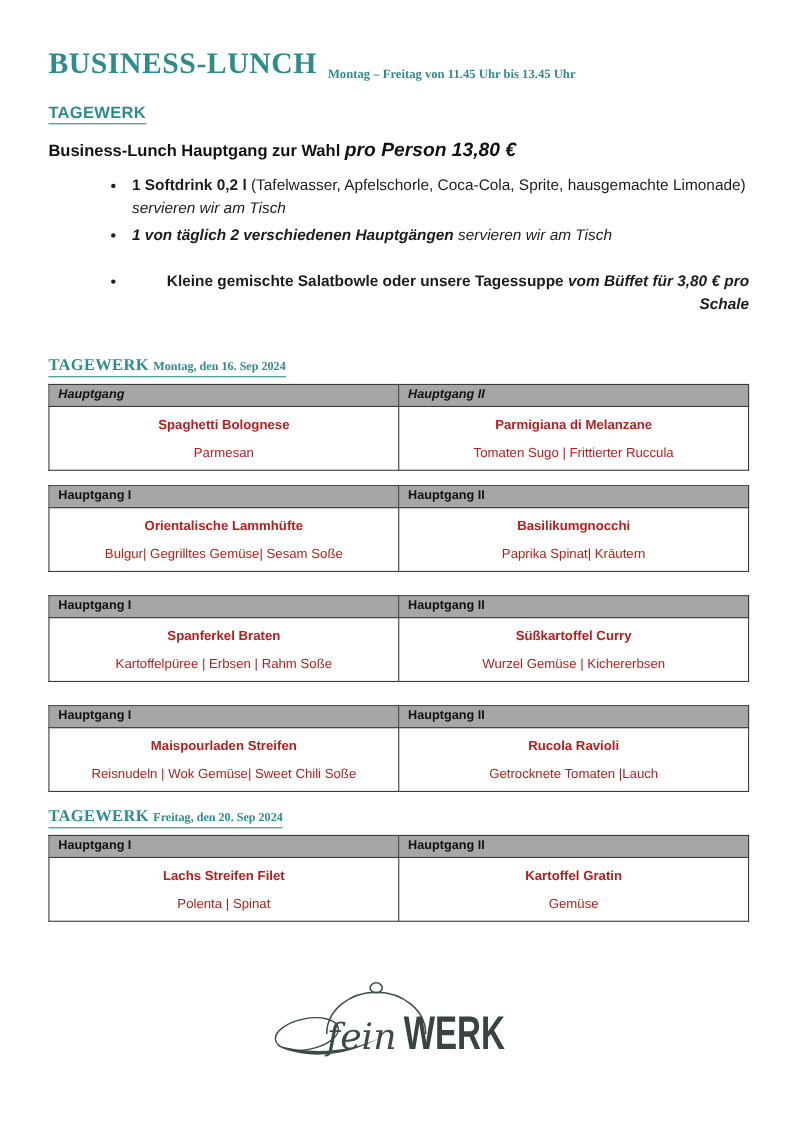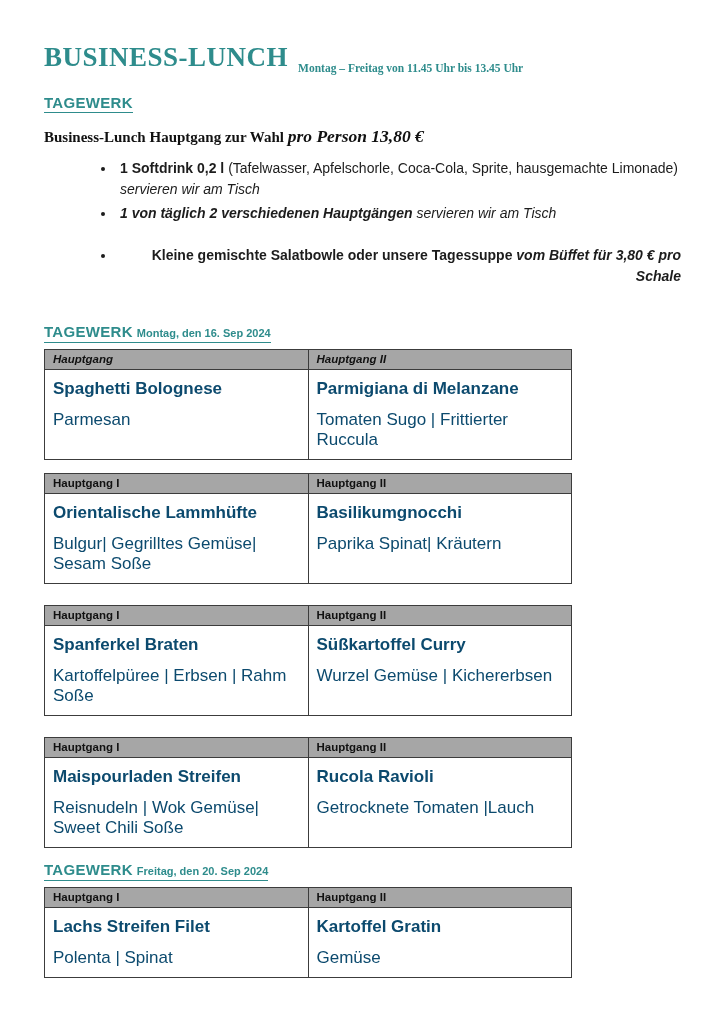--- a/index.html
+++ b/index.html
@@ -25,52 +25,52 @@
 
   
   .tagewerk-main {
     display:inline-block; margin-top:20px;
     font-size:15px; font-weight:bold; color:var(--teal);
     border-bottom:1.5px solid var(--teal); padding-bottom:1px;
     letter-spacing:0.3px;
   }
 
   
-  .intro { margin-top:13px; font-size:15px; font-weight:bold; color:#111;font-family:Liberation Serif, serif; }
+  .intro { margin-top:13px; font-size:15px; font-weight:bold; color:#111; }
   .intro .price { font-size:17.5px; font-style:italic; }
 
   
   ul.bullets { margin-top:11px; padding-left:72px; font-size:14px; line-height:1.5; }
   ul.bullets li { padding-left:4px; margin-bottom:3px; }
   ul.bullets li.gap-above { margin-top:21px;text-align:right; }
   .b  { font-weight:bold; }
   .i  { font-style:italic; }
   .bi { font-weight:bold; font-style:italic; }
 
   
   .menu-section { }
-  .sec-head { display:inline-block; border-bottom:1.5px solid var(--teal); padding-bottom:1px; }
+  .sec-head { display:inline-block; border-bottom:1.5px solid var(--teal); padding-bottom:1px;font-family:Liberation Serif, serif; }
   .sec-title { font-size:15px; font-weight:bold; color:var(--teal); letter-spacing:0.3px; }
   .sec-date  { font-size:11px;  font-weight:bold; color:var(--teal); margin-left:4px; }
 
   table.menu-table {
-    width:528px; border-collapse:collapse; margin-top:6px;
+    width:637px; border-collapse:collapse; margin-top:6px;
     table-layout:fixed;
   }
   table.menu-table th {
     width:50%;
     background:var(--hdr-gray);
     border:1px solid #3c3c3c;
     text-align:left; font-size:11.5px; font-weight:bold;
     padding:3px 8px 4px 8px; color:#111;
   }
   table.menu-table.hdr-italic th { font-style:italic; }
   table.menu-table td {
     border:1px solid #3c3c3c; vertical-align:top;
-    padding:9px 8px 9px 8px; font-size:17px; color:#0c4a6e;
+    padding:9px 8px 9px 8px; font-size:12px; color:#b91c1c;text-align:center;
   }
   .dish  { font-weight:bold; margin-bottom:11px; }
   .sides { }
 
   
   .logo-row { display:flex; align-items:center; justify-content:center; margin-top:50px; }
   .logo-svg { display:block; margin:0 2px; }
 
   :root { --teal:#2e8c8c; --hdr-gray:#a6a6a6; --logo-dark:#3d4b45; }
 </style>

